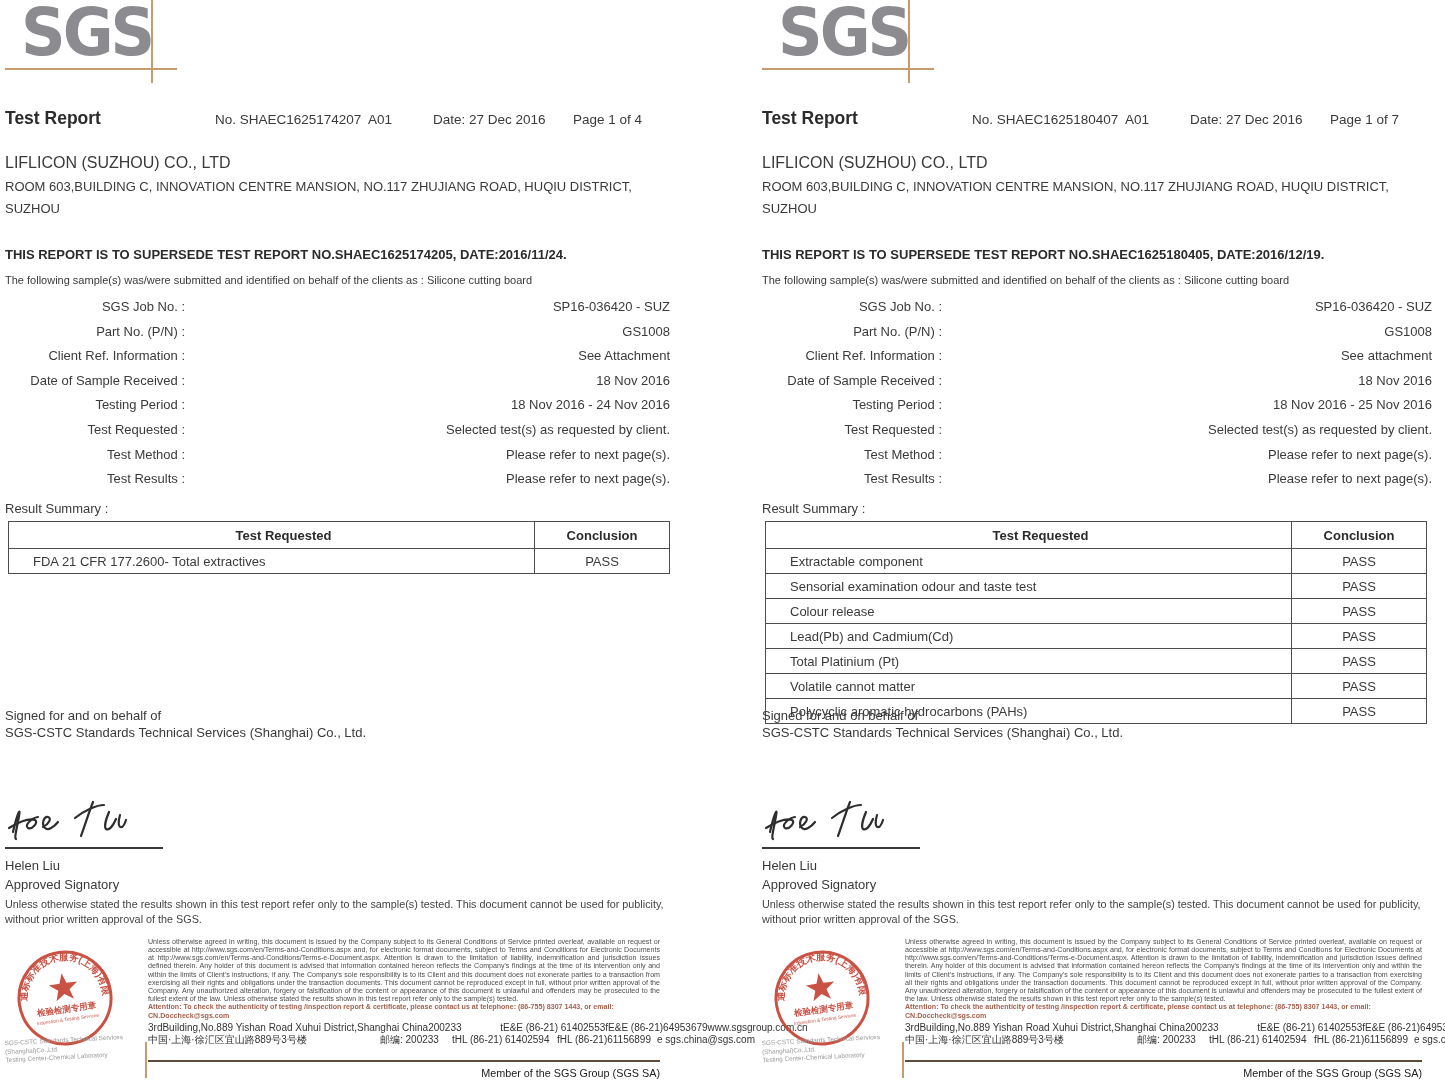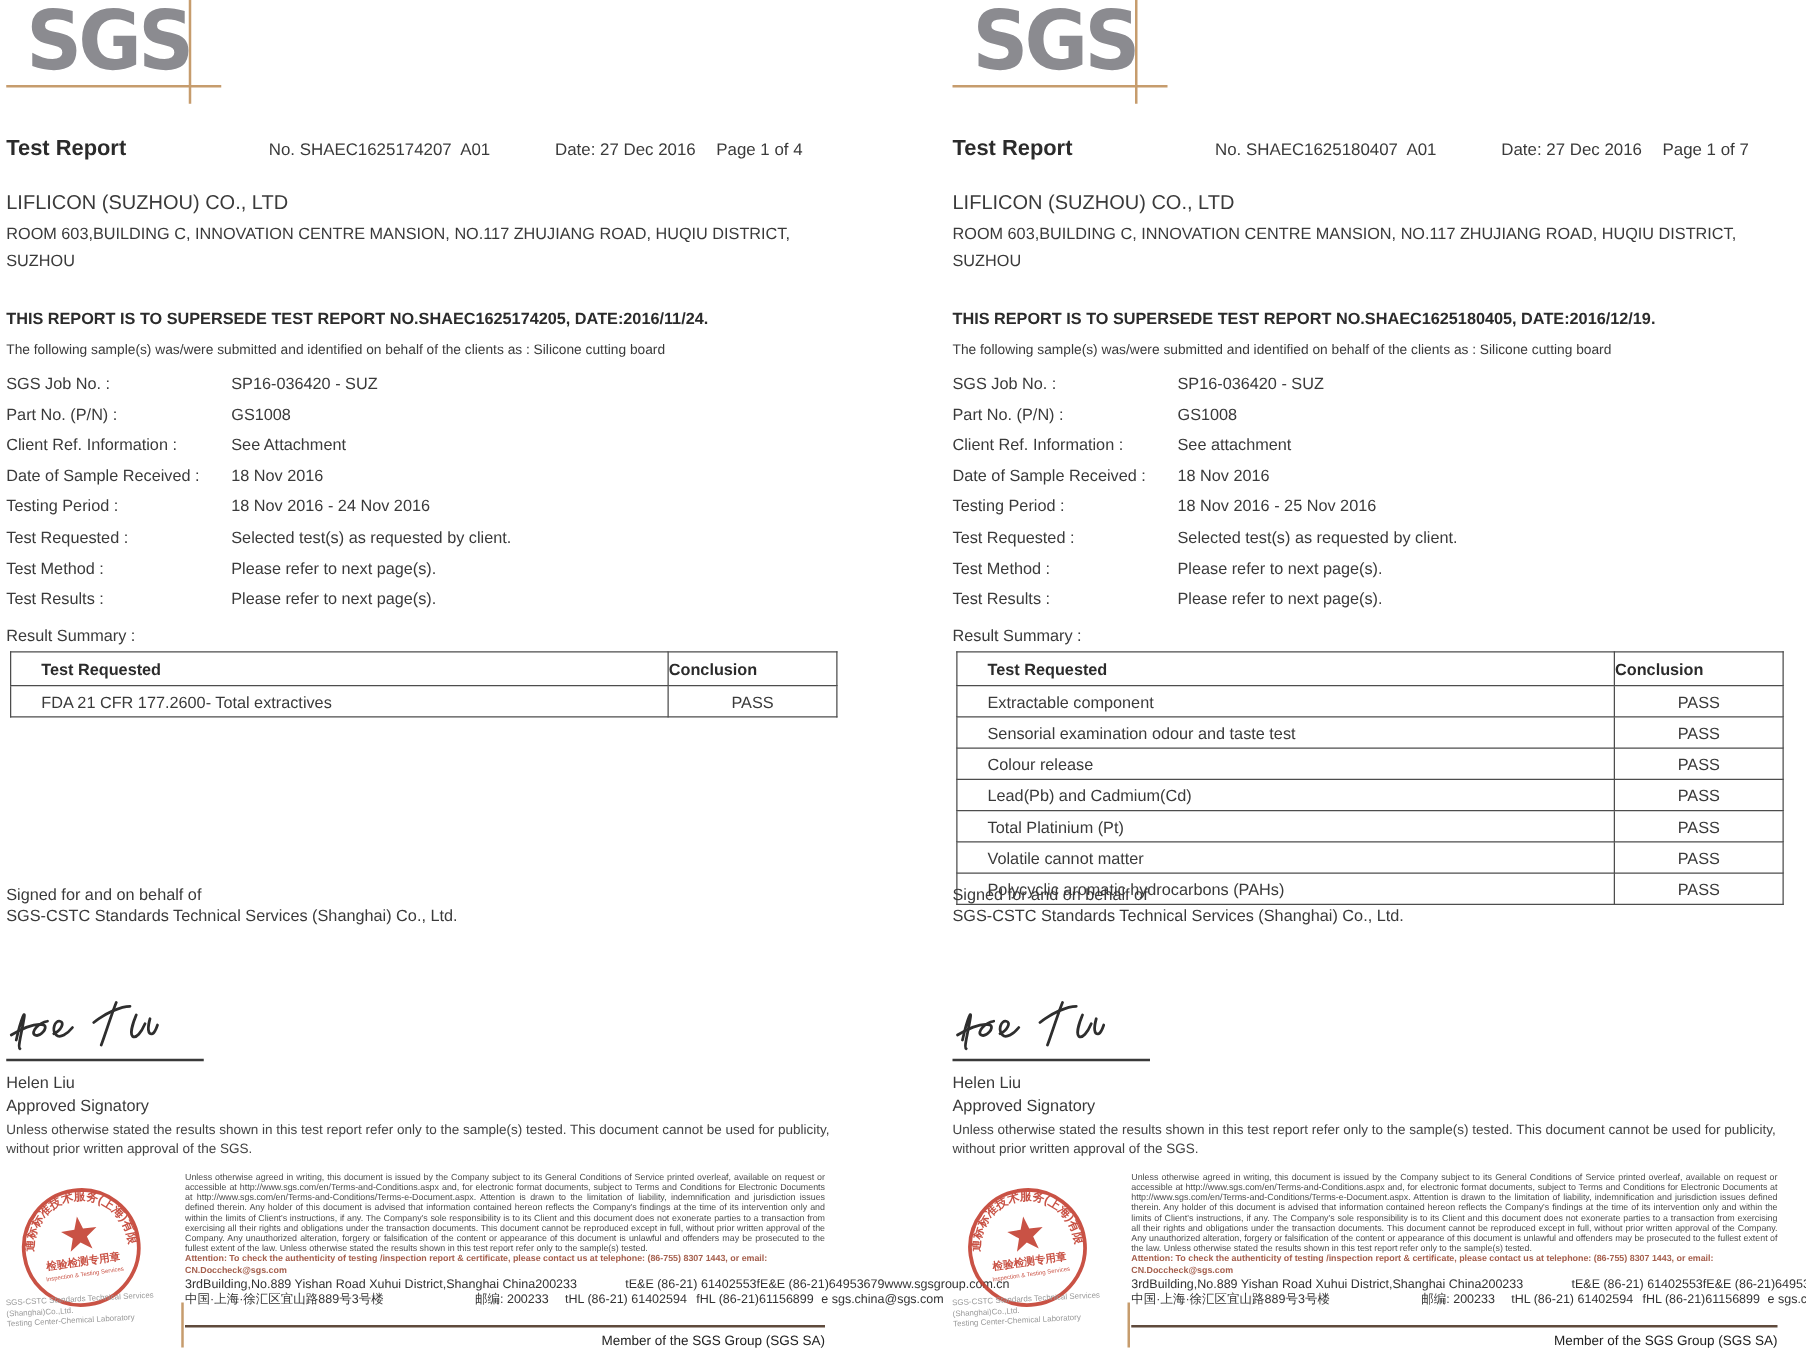--- a/index.html
+++ b/index.html
@@ -24,36 +24,36 @@
     color:var(--logo-gray,#8b8b90);letter-spacing:-3px;font-family:"DejaVu Sans","Liberation Sans",sans-serif;
     transform:scaleY(1.06);transform-origin:top left;}
   .logo-hline{position:absolute;top:68px;left:0;width:172px;height:2px;background:var(--accent-tan,#c69c6d);}
   .logo-vline{position:absolute;top:0;left:146px;width:2px;height:83px;background:var(--accent-tan,#c69c6d);}
 
   
   .meta-row{position:absolute;top:112px;left:0;width:100%;height:24px;font-size:13.5px;}
   .meta-row span{position:absolute;white-space:pre;text-align:center;}
   .m-title{left:0;top:-4px;font-size:17.5px;font-weight:bold;color:#2b2b2b;}
   .m-no{left:210px;}
-  .m-date{left:439px;}
+  .m-date{left:428px;}
   .m-page{left:568px;}
 
   .company{position:absolute;top:154px;left:0;font-size:16px;}
   .addr{position:absolute;top:176px;left:0;font-size:13px;line-height:21.5px;width:100%;}
 
   .supersede{position:absolute;top:247px;left:0;font-size:13px;font-weight:bold;color:#2b2b2b;}
   .sample-line{position:absolute;top:274px;left:0;font-size:11px;}
 
-  .details{position:absolute;top:299px;left:0;width:100%;}
+  .details{position:absolute;top:299px;left:0;width:100%;text-align:right;}
   .drow{display:grid;grid-template-columns:180px 1fr;height:24.6px;font-size:13px;align-items:start;}
 
   .result-label{position:absolute;top:501px;left:0;font-size:13px;}
   .summary-table{position:absolute;top:521px;left:3px;width:662px;border-collapse:collapse;font-size:13px;}
   .summary-table th,.summary-table td{border:1px solid #4d4d4d;}
-  .summary-table th{height:27px;font-weight:bold;color:#2b2b2b;text-align:left;}
+  .summary-table th{height:27px;font-weight:bold;color:#2b2b2b;text-align:center;}
   .summary-table td{height:25px;}
   .col-test{padding-left:24px;}
   .col-conc{width:135px;text-align:center;padding-left:0;}
 
   .signed{position:absolute;top:708px;left:0;font-size:13px;line-height:16.5px;}
   .sig-svg{position:absolute;top:784px;left:0;}
   .sig-line{position:absolute;top:847px;left:0;width:158px;height:2px;background:#3a3a3a;}
   .sig-name{position:absolute;top:858px;left:0;font-size:13px;}
   .sig-title{position:absolute;top:877px;left:0;font-size:13px;}
   .note{position:absolute;top:897px;left:0;width:100%;font-size:10.8px;line-height:15px;color:#444;}

